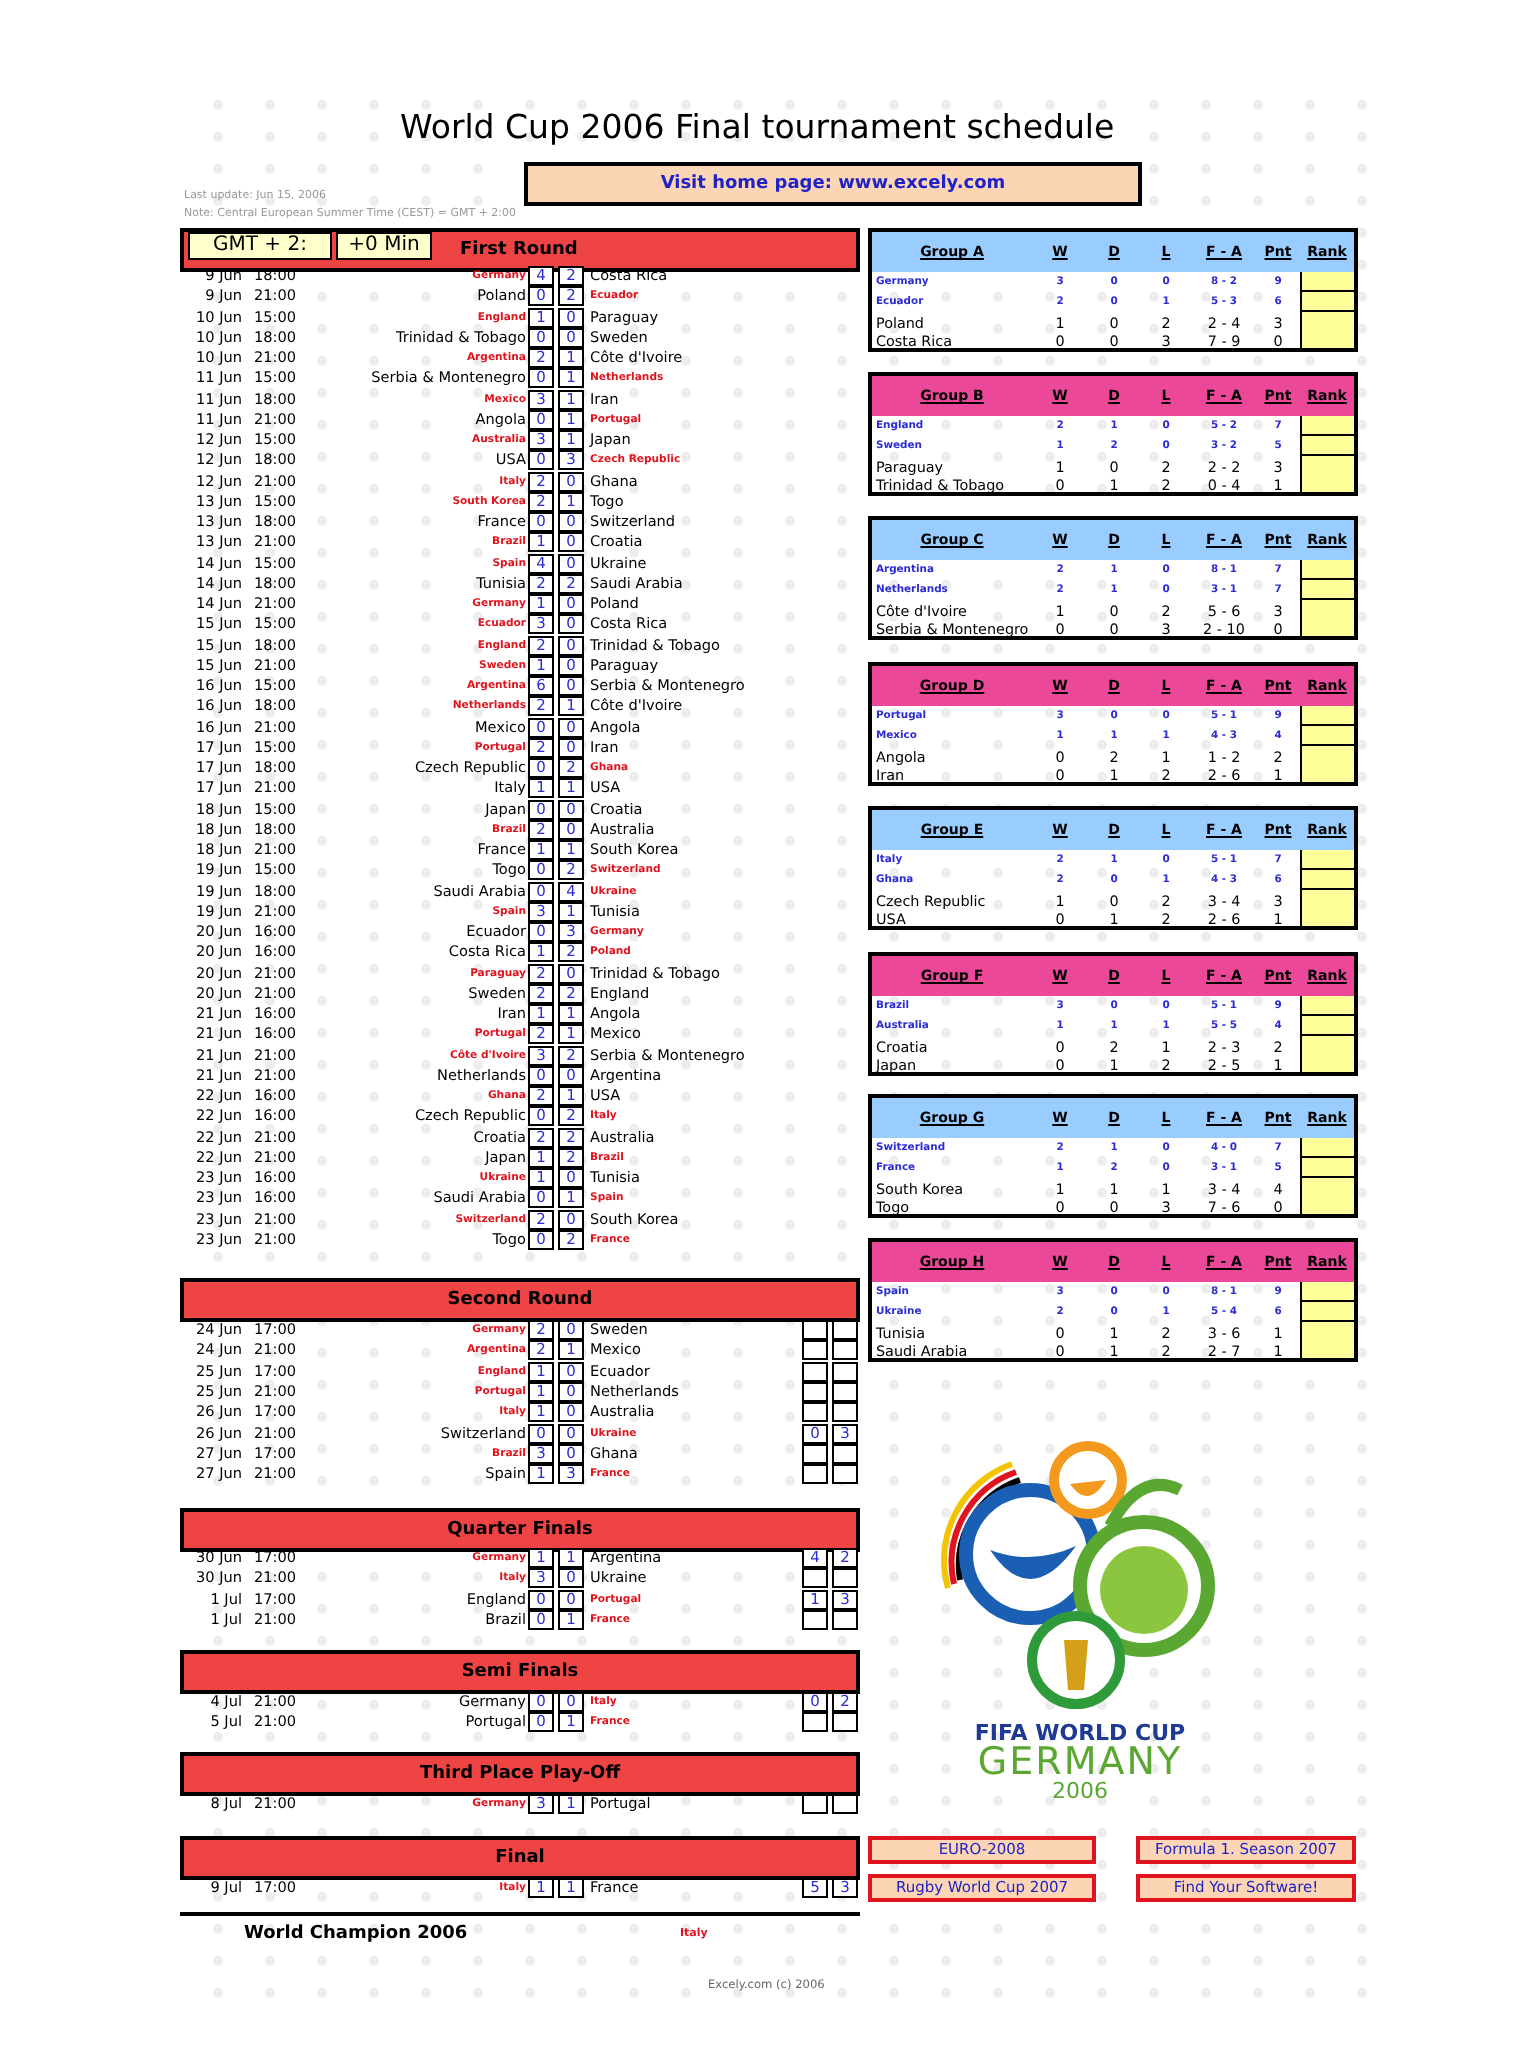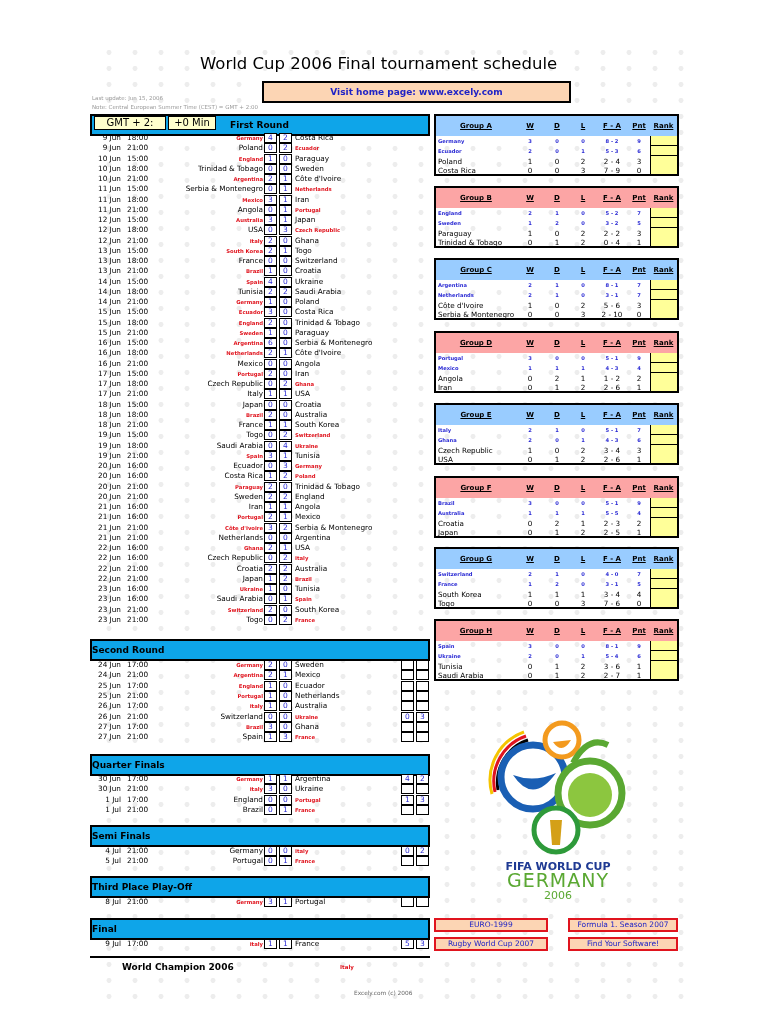--- a/index.html
+++ b/index.html
@@ -12,57 +12,57 @@
     background-size: 26px 16px;
     background-position: 8px 2px;
   }
   .abs { position: absolute; }
   .title { left: 200px; top: 54px; font-size: 16.5px; white-space: nowrap; }
   .visit { left: 262px; top: 81px; width: 309px; height: 22px; background: #fcd5b4; border: 2px solid #000;
     font-size: 9px; font-weight: bold; color: #1f23c6; text-align: center; line-height: 18px; }
   .meta1 { left: 92px; top: 95px; font-size: 5.5px; color: #999; }
   .meta2 { left: 92px; top: 104px; font-size: 5.5px; color: #999; }
 
-  .round-hdr { position: absolute; left: 90px; width: 340px; height: 22px; background: #0ea5e9; border: 2px solid #000;
-    font-size: 9px; font-weight: bold; text-align: left; line-height: 18px; }
+  .round-hdr { position: absolute; left: 90px; width: 340px; height: 22px; background: #ef4444; border: 2px solid #000;
+    font-size: 9px; font-weight: bold; text-align: center; line-height: 18px; }
   .gmt { position: absolute; top: 116px; height: 14px; background: #ffffcc; border: 1px solid #000; font-size: 10px; text-align: center; line-height: 12px; }
 
   .match { position: absolute; left: 90px; height: 10px; font-size: 7.3px; line-height: 10px; white-space: nowrap; }
   .m-date { position: absolute; left: 3px; width: 28px; text-align: right; }
   .m-time { position: absolute; left: 37px; }
   .m-home { position: absolute; right: 0; width: 150px; text-align: right; }
   .m-away { position: absolute; left: 0; }
   .win { color: #e0141e; font-weight: bold; font-size: 5.3px; }
   .homewrap { position: absolute; left: 100px; width: 163px; height: 10px; }
   .awaywrap { position: absolute; left: 205px; width: 150px; height: 10px; }
   .score { position: absolute; top: 0; width: 13px; height: 10px; border: 1px solid #000; color: #2b2bd4; text-align: center; font-size: 7.5px; line-height: 8px; background: #fff; }
   .s1 { left: 174px; }
   .s2 { left: 189px; }
   .pen { position: absolute; top: 0; width: 13px; height: 10px; border: 1px solid #000; color: #2b2bd4; text-align: center; font-size: 7.5px; line-height: 8px; background: #fff; }
   .p1 { left: 311px; }
   .p2 { left: 326px; }
 
   .grp { position: absolute; left: 434px; width: 245px; border: 2px solid #000; border-bottom: none; }
   .grp-hdr { height: 20px; font-size: 7px; font-weight: bold; display: flex; align-items: center; text-decoration: underline; }
   .grp.blue .grp-hdr { background: #99ccff; }
-  .grp.orange .grp-hdr { background: #fca5a5; }
+  .grp.orange .grp-hdr { background: #ec4899; }
   .grp-row { height: 10px; display: flex; align-items: center; font-size: 7.2px; }
   .c-name { width: 80px; padding-left: 2px; white-space: nowrap; overflow: hidden; }
   .c-w { width: 28px; text-align: center; }
   .c-d { width: 26px; text-align: center; }
   .c-l { width: 26px; text-align: center; }
   .c-fa { width: 32px; text-align: center; }
   .c-p { width: 22px; text-align: center; }
   .c-r { width: 27px; height: 10px; background: #ffff99; border-left: 1px solid #000; border-bottom: 1px solid #000; }
   .grp-hdr .c-name { text-align: center; padding-left: 0; }
   .grp-hdr .c-r { background: transparent; border: none; height: auto; text-align: center; }
   .q { color: #2b2bd4; font-weight: bold; font-size: 5.2px; }
   .grp-row:last-child { border-bottom: 2px solid #000; }
 
-  .logo { left: 468px; top: 695px; width: 180px; height: 205px; }
+  .logo { left: 450px; top: 695px; width: 180px; height: 205px; }
 
   .link-btn { position: absolute; height: 14px; background: #fcd5b4; border: 2px solid #e0141e; font-size: 7.5px; color: #1f23c6; text-align: center; line-height: 10px; }
   .champ-line { left: 90px; top: 956px; width: 340px; height: 2px; background: #000; }
   .champ-label { left: 122px; top: 962px; font-size: 9px; font-weight: bold; }
   .champ-team { left: 340px; top: 964px; font-size: 5.5px; font-weight: bold; color: #e0141e; }
   .footer { left: 354px; top: 990px; font-size: 5.8px; color: #666; }
 </style>
 </head>
 <body>
 
@@ -1298,18 +1298,18 @@
     <circle cx="122" cy="100" r="22" fill="#8cc63f"></circle>
     <path d="M105 68 Q120 40 140 50" stroke="#5aa832" stroke-width="6" fill="none"></path>
     <circle cx="88" cy="135" r="22" fill="#fff" stroke="#2e9a3a" stroke-width="5"></circle>
     <path d="M82 125 L94 125 L92 150 L84 150 Z" fill="#d4a017"></path>
     <text x="90" y="175" text-anchor="middle" font-family="DejaVu Sans, sans-serif" font-weight="bold" font-size="11" fill="#1f3a93">FIFA WORLD CUP</text>
     <text x="90" y="192" text-anchor="middle" font-family="DejaVu Sans, sans-serif" font-size="19" fill="#5aa832" letter-spacing="1">GERMANY</text>
     <text x="90" y="204" text-anchor="middle" font-family="DejaVu Sans, sans-serif" font-size="11" fill="#5aa832">2006</text>
   </svg>
 </div>
 
-<div class="link-btn" style="left:434px;top:918px;width:114px;">EURO-1999</div>
+<div class="link-btn" style="left:434px;top:918px;width:114px;">EURO-2008</div>
 <div class="link-btn" style="left:568px;top:918px;width:110px;">Formula 1. Season 2007</div>
 <div class="link-btn" style="left:434px;top:937px;width:114px;">Rugby World Cup 2007</div>
 <div class="link-btn" style="left:568px;top:937px;width:110px;">Find Your Software!</div>
 
 <div class="abs footer">Excely.com (c) 2006</div>
 
 </body></html>

